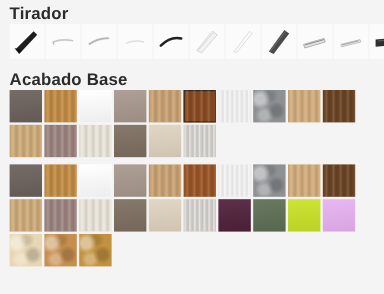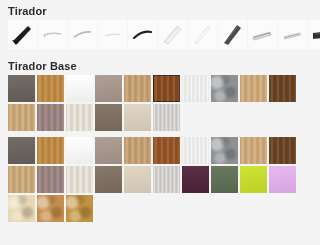--- a/index.html
+++ b/index.html
@@ -16,21 +16,21 @@
   .panel {
     width: 320px;
     height: 245px;
     background: #f4f4f4;
     box-sizing: border-box;
     padding: 0;
     position: relative;
   }
   .section { padding: 0 8px; }
   .section-title {
-    font-size: 11px;
+    font-size: 14px;
     font-weight: bold;
     color: #2b2b2b;
     letter-spacing: 0.15px;
     margin: 0;
     padding: 6px 0 4px 0;
     line-height: 10px;
   }
   
   .handle-grid {
     display: flex;
@@ -141,21 +141,21 @@
             <path d="M5 13 L24 11 L24 17 L5 19 Z" fill="#2e2e2e"></path>
             <path d="M7 14.2 L22 12.6" stroke="#5a5a5a" stroke-width="0.9"></path>
           </svg>
         </div>
       </div>
   </div>
 
   <div class="sp8"></div>
 
   <div class="section">
-    <div class="section-title">Tirador Base</div>
+    <div class="section-title">Acabado Base</div>
     <div class="grid-wrap" id="base-grid">
         <div class="sw" style="background-color: rgb(106, 97, 92);">
           <div class="tex" style="background-image:linear-gradient(175deg, rgba(255,255,255,0.07), rgba(0,0,0,0.07));"></div>
         </div>
         <div class="sw" style="background-color: rgb(194, 140, 69);">
           <div class="tex" style="background-image:repeating-linear-gradient(90deg, rgba(0,0,0,0.10) 0px, rgba(0,0,0,0.0) 1.5px, rgba(255,255,255,0.13) 3px, rgba(0,0,0,0.05) 4.5px, rgba(0,0,0,0.10) 6px);"></div>
         </div>
         <div class="sw" style="background-color: rgb(255, 255, 255);">
           <div class="tex" style="background-image:linear-gradient(175deg, rgba(255,255,255,0.07), rgba(0,0,0,0.07));"></div>
         </div>

